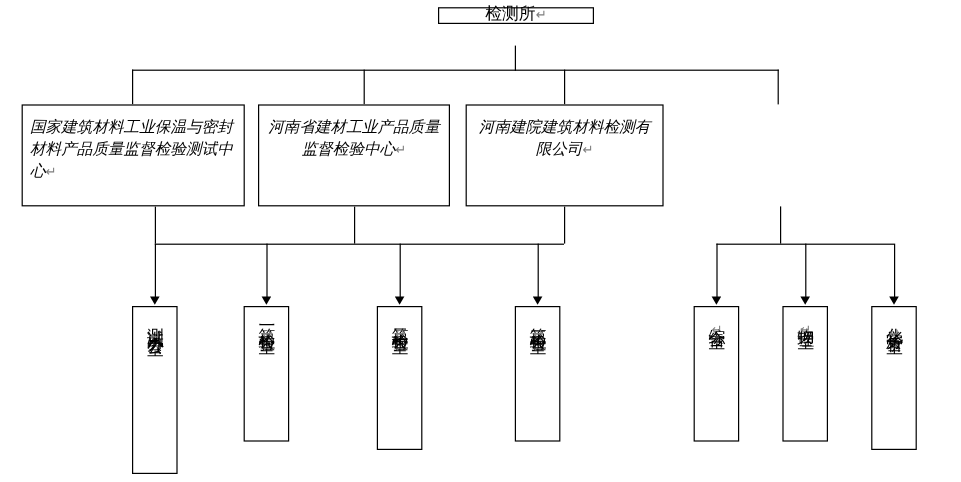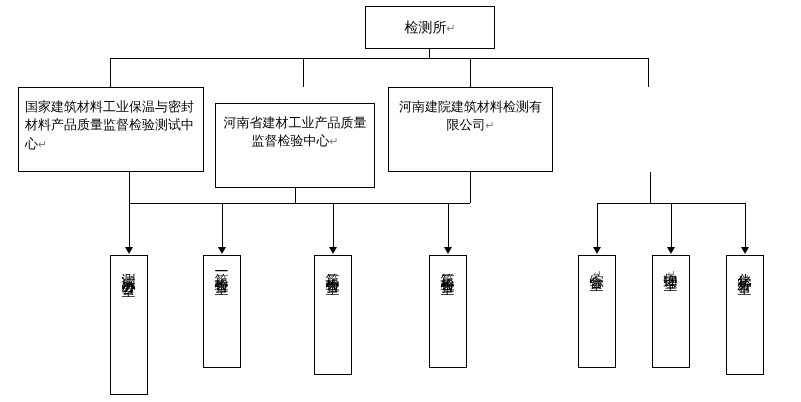--- a/index.html
+++ b/index.html
@@ -36,20 +36,21 @@
   }
   
   .node.root {
     align-items: center;
     justify-content: center;
     font-size: 14px;
   }
   
   .node.lvl2 {
     padding: 10px 6px 4px 6px;
+    font-style: italic;
   }
   .node.lvl2 .txt {
     text-align: center;
   }
   .node.lvl2.left-align .txt {
     text-align: left;
   }
   
   .node.lvl3 {
     padding: 6px 2px 2px 2px;
@@ -84,38 +85,38 @@
     color: #808080;
     font-size: 11px;
     vertical-align: baseline;
   }
 </style>
 </head>
 <body>
 
 <div id="chart-root">
 
-  <div class="node root" style="left:365px; top:6px; width:130px; height:43px;">
+  <div class="node root" style="left:365px; top:6px; width:130px; height:14px;">
     <span class="txt"><span>检测所</span><span class="pilcrow">↵</span></span>
   </div>
 
   <div class="conn v" style="left:429px; top:38px; height:21px;"></div>
 
   <div class="conn h" style="left:110px; top:58px; width:539px;"></div>
 
   <div class="conn v" style="left:110px; top:58px; height:29px;"></div>
   <div class="conn v" style="left:303px; top:58px; height:29px;"></div>
   <div class="conn v" style="left:470px; top:58px; height:29px;"></div>
   <div class="conn v" style="left:648px; top:58px; height:29px;"></div>
 
   <div class="node lvl2 left-align" style="left:18px; top:87px; width:186px; height:85px;">
     <span class="txt"><span>国家建筑材料工业保温与密封材料产品质量监督检验测试中心</span><span class="pilcrow">↵</span></span>
   </div>
 
-  <div class="node lvl2" style="left:215px; top:87px; width:160px; height:85px;margin-top:16px;">
+  <div class="node lvl2" style="left:215px; top:87px; width:160px; height:85px;">
     <span class="txt"><span>河南省建材工业产品质量监督检验中心</span><span class="pilcrow">↵</span></span>
   </div>
 
   <div class="node lvl2" style="left:388px; top:87px; width:165px; height:85px;">
     <span class="txt"><span>河南建院建筑材料检测有限公司</span><span class="pilcrow">↵</span></span>
   </div>
 
 
   <div class="conn v" style="left:129px; top:172px; height:31px;"></div>
   <div class="conn v" style="left:295px; top:172px; height:31px;"></div>

